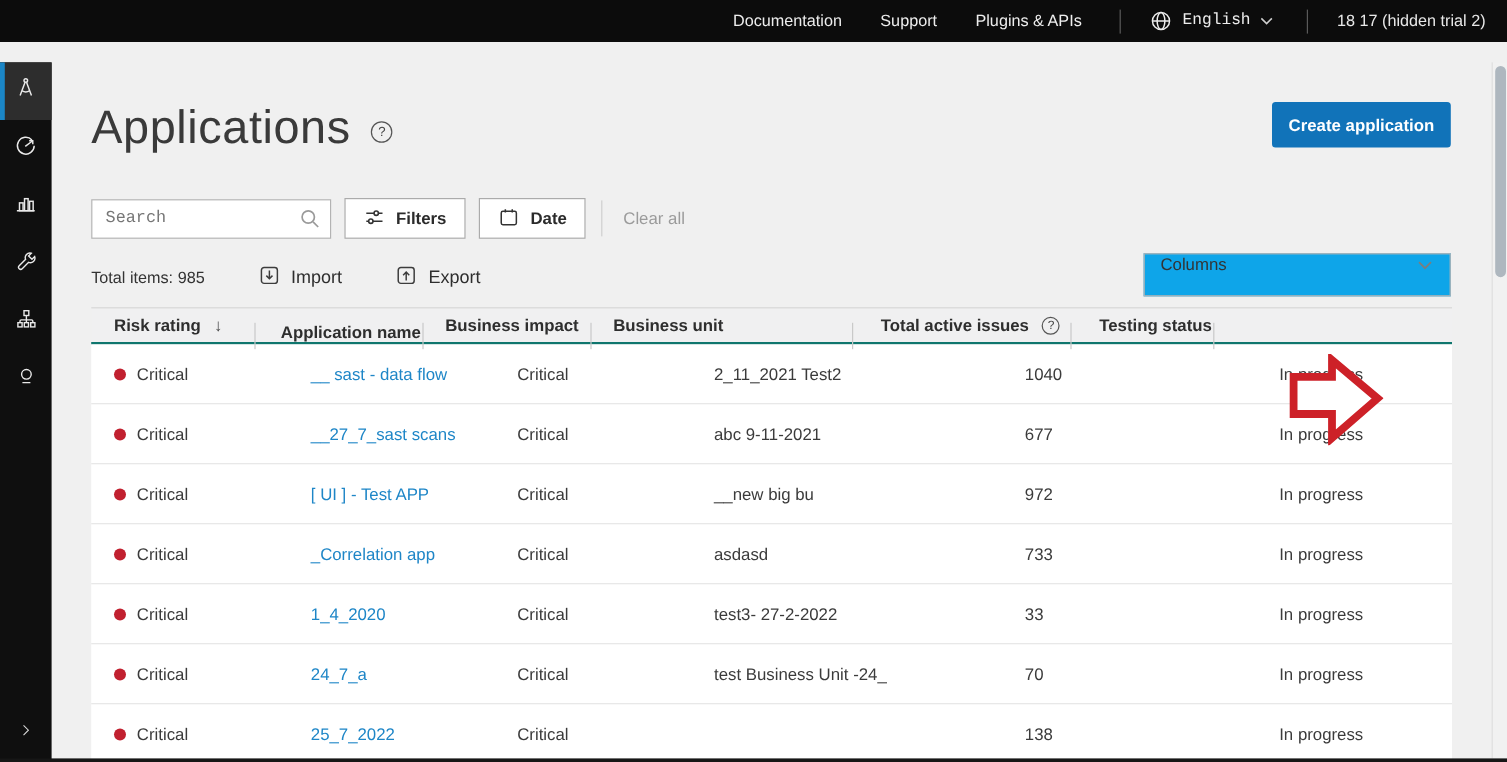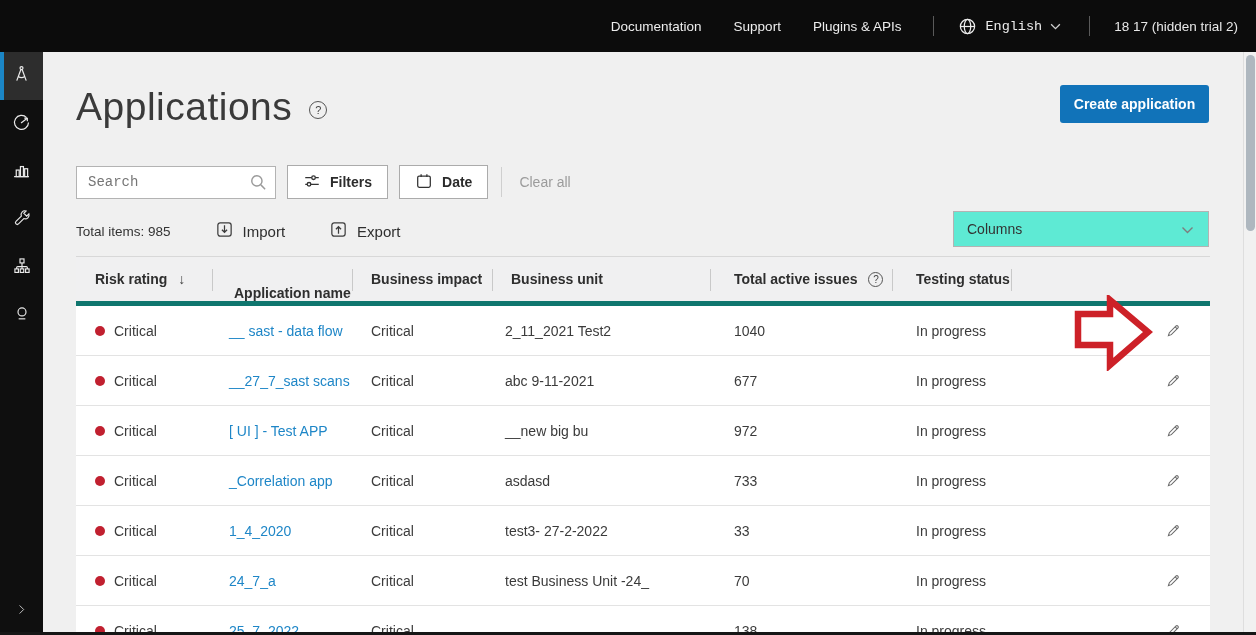--- a/index.html
+++ b/index.html
@@ -1,20 +1,20 @@
 <!DOCTYPE html>
 <html><head>
 <meta charset="utf-8">
 <style>
   * { margin:0; padding:0; box-sizing:border-box; }
   html,body { width:1256px; height:635px; overflow:hidden; font-family:"Liberation Sans",sans-serif; }
   .screen { position:relative; width:1256px; height:635px; background:#f0f0f0; overflow:hidden; }
 
   
-  .topbar { position:absolute; top:0; left:0; width:100%; height:52px; background:#0c0c0c;
+  .topbar { position:absolute; top:0; left:0; width:100%; height:35px; background:#0c0c0c;
             display:flex; align-items:center; justify-content:flex-end; gap:0; z-index:20; }
   .topbar .tlink { color:#ededed; font-size:13.5px; margin-right:32px; cursor:pointer; }
   .topbar .vdiv { width:1px; height:20px; background:#5a5a5a; margin-right:24px; }
   .lang { display:flex; align-items:center; gap:8px; color:#ededed; font-size:13.5px; margin-right:28px; cursor:pointer;font-family:Liberation Mono, monospace; }
   .lang svg { display:block; }
   .account { color:#e8e8e8; font-size:13.5px; margin-right:18px; cursor:pointer; }
 
   
   .sidebar { position:absolute; top:52px; left:0; width:43px; bottom:0; background:#0f0f0f; z-index:15;
              display:flex; flex-direction:column; align-items:stretch; }
@@ -50,35 +50,35 @@
           font-family:"Liberation Sans",sans-serif; }
   .clear-div { width:1px; height:30px; background:#cfcfcf; margin:0 0 0 13px; }
   .clear-all { font-size:14px; color:#9b9b9b; margin-left:17px; cursor:default; }
 
   
   .toolbar-row { position:absolute; left:33px; top:162px; height:34px; display:flex; align-items:center; }
   .total-items { font-size:13.5px; color:#333; }
   .icon-action { display:flex; align-items:center; gap:9px; margin-left:44px; cursor:pointer;
                  font-size:15px; color:#2e2e2e; }
   .icon-action svg { stroke:#3c3c3c; fill:none; stroke-width:1.3; }
-  .columns-select { position:absolute; top:159px; right:34px; width:256px; height:36px; background:#5eead4;
-                    border:1px solid #b3b3b3; display:flex; align-items:center; justify-content:space-between;
+  .columns-select { position:absolute; top:159px; right:34px; width:256px; height:36px; background:#0ea5e9;
+                    border:1px solid #b3b3b3; display:flex; justify-content:space-between;
                     padding:0 14px 0 13px; font-size:14px; color:#333; cursor:pointer; }
 
   
   .table { position:absolute; left:33px; top:204px; width:1134px; }
-  .thead { display:grid; grid-template-columns:137px 140px 140px 218px 182px 119px 1fr; height:50px;
-           background:#f0f0f1; border-top:1px solid #d8d8d8; border-bottom:5px solid #0f766e; }
+  .thead { display:grid; grid-template-columns:137px 140px 140px 218px 182px 119px 1fr; height:31px;
+           background:#f0f0f1; border-top:1px solid #d8d8d8; border-bottom:2px solid #0f766e; }
   .th { position:relative; display:flex; align-items:center; font-size:14px; font-weight:700; color:#2e2e2e; }
   .th:not(:last-child)::after { content:""; position:absolute; right:0; top:12px; height:22px; width:1px; background:#c9c9c9; }
   .th .sort { margin-left:11px; font-size:14px; color:#444; font-weight:400; cursor:pointer; }
   .th .hhelp { width:15px; height:15px; border:1.2px solid #555; border-radius:50%; font-size:10px; color:#444;
                display:flex; align-items:center; justify-content:center; margin-left:11px; font-weight:400; cursor:pointer; }
   .trow { display:grid; grid-template-columns:137px 140px 140px 218px 182px 119px 1fr; height:50px;
-          background:#fff; border-bottom:1px solid #e3e3e3; }
+          background:#fff; border-bottom:1px solid #e3e3e3;gap:30px; }
   .td { display:flex; align-items:center; font-size:14px; color:#3b3b3b; overflow:hidden; white-space:nowrap; }
   .pad-risk { padding-left:19px; } .pad-name { padding-left:16px; } .pad-impact { padding-left:18px; }
   .pad-unit { padding-left:12px; } .pad-issues { padding-left:23px; } .pad-status { padding-left:23px; }
   .th.pad-name { padding-left:21px;align-items:flex-end; } .th.pad-unit { padding-left:18px; }
   .dot { width:10px; height:10px; border-radius:50%; background:#c1202f; margin-right:9px; flex:0 0 auto; }
   .app-link { color:#1e86c7; cursor:pointer; text-decoration:none; }
   .td-edit { justify-content:flex-end; padding-right:28px; }
   .edit-btn { cursor:pointer; display:flex; }
 
   

